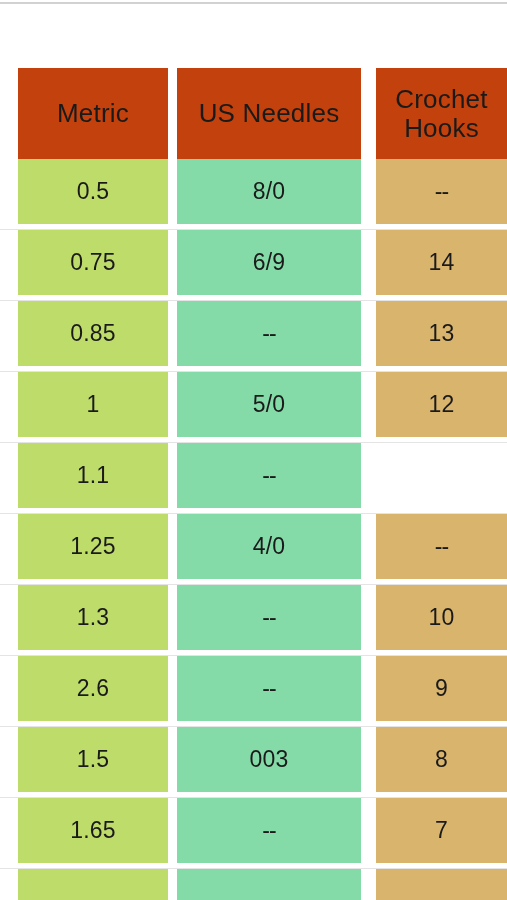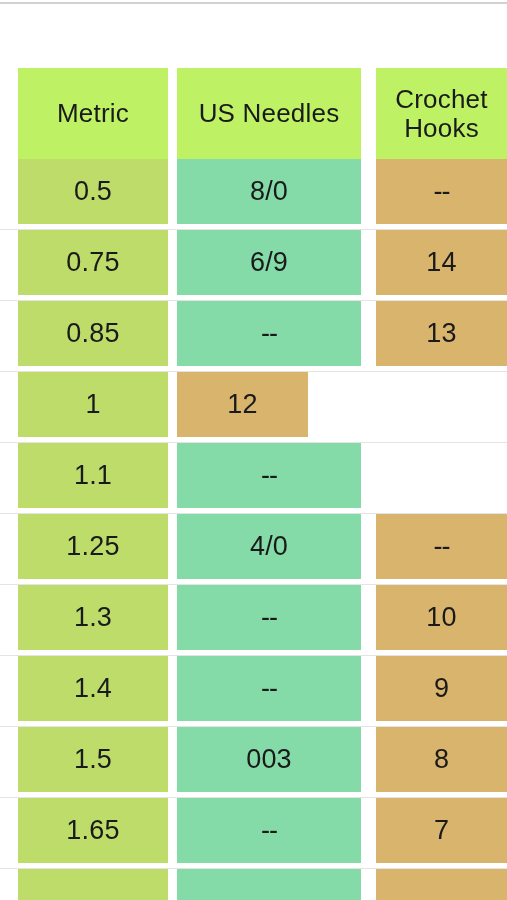--- a/index.html
+++ b/index.html
@@ -40,27 +40,27 @@
     width:507px; height:1px;
     background:#e4e4e4;
   }
   .cell {
     height:65px;
     display:flex;
     align-items:center;
     justify-content:center;
     text-align:center;
     color:#1a1a1a;
-    font-size:27px;
+    font-size:23px;
     line-height:1.08;
     letter-spacing:0.2px;
   }
   .row.header-row .cell {
     height:91px;
-    background:#bef264;
+    background:#c2410c;
     font-size:26px;
   }
   .c-metric  { width:150px; margin-right:9px; }
   .c-needles { width:184px; margin-right:15px; }
   .c-hooks   { width:131px; }
 
   .row.data-row .c-metric  { background:#bedc6a; }
   .row.data-row .c-needles { background:#84dba8; }
   .row.data-row .c-hooks   { background:#d9b46d; }
 
@@ -95,20 +95,21 @@
           <div class="divider"></div>
         </div>
         <div class="row data-row">
           <div class="cell c-metric">0.85</div>
           <div class="cell c-needles dash">--</div>
           <div class="cell c-hooks">13</div>
           <div class="divider"></div>
         </div>
         <div class="row data-row">
           <div class="cell c-metric">1</div>
+          <div class="cell c-needles">5/0</div>
           <div class="cell c-hooks">12</div>
           <div class="divider"></div>
         </div>
         <div class="row data-row">
           <div class="cell c-metric">1.1</div>
           <div class="cell c-needles dash">--</div>
           <div class="divider"></div>
         </div>
         <div class="row data-row">
           <div class="cell c-metric">1.25</div>
@@ -116,21 +117,21 @@
           <div class="cell c-hooks dash">--</div>
           <div class="divider"></div>
         </div>
         <div class="row data-row">
           <div class="cell c-metric">1.3</div>
           <div class="cell c-needles dash">--</div>
           <div class="cell c-hooks">10</div>
           <div class="divider"></div>
         </div>
         <div class="row data-row">
-          <div class="cell c-metric">1.4</div>
+          <div class="cell c-metric">2.6</div>
           <div class="cell c-needles dash">--</div>
           <div class="cell c-hooks">9</div>
           <div class="divider"></div>
         </div>
         <div class="row data-row">
           <div class="cell c-metric">1.5</div>
           <div class="cell c-needles">003</div>
           <div class="cell c-hooks">8</div>
           <div class="divider"></div>
         </div>

